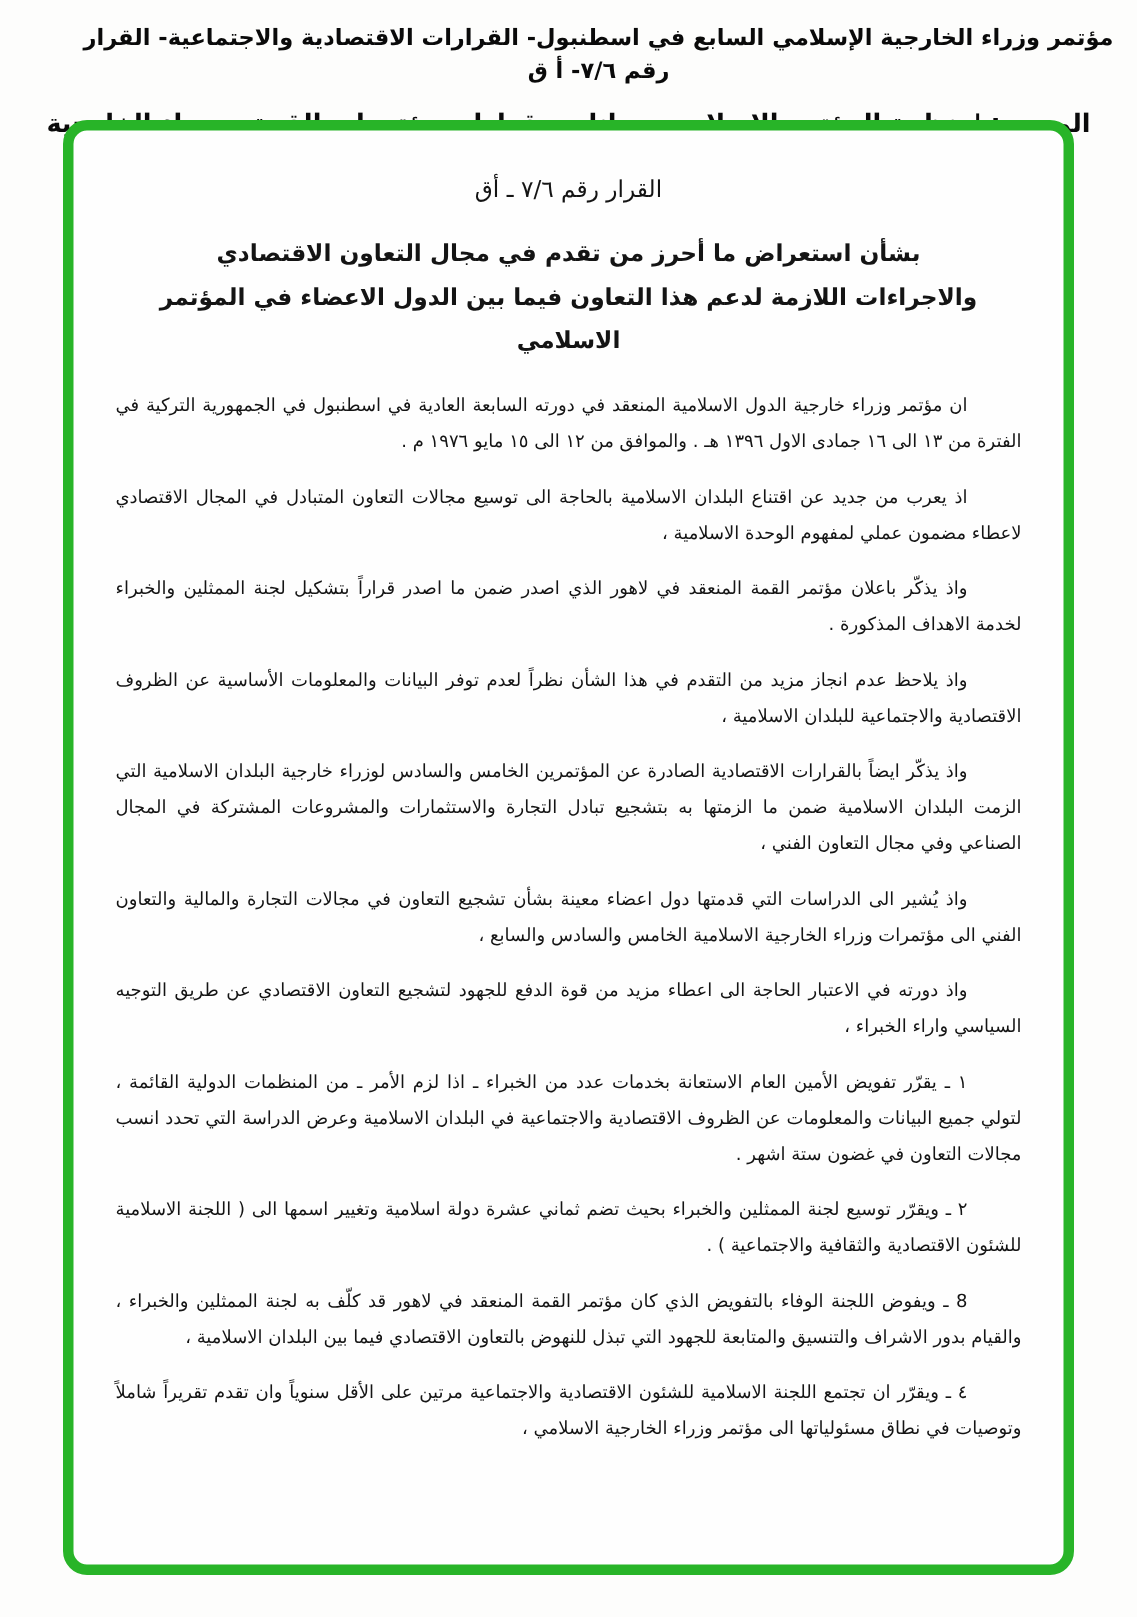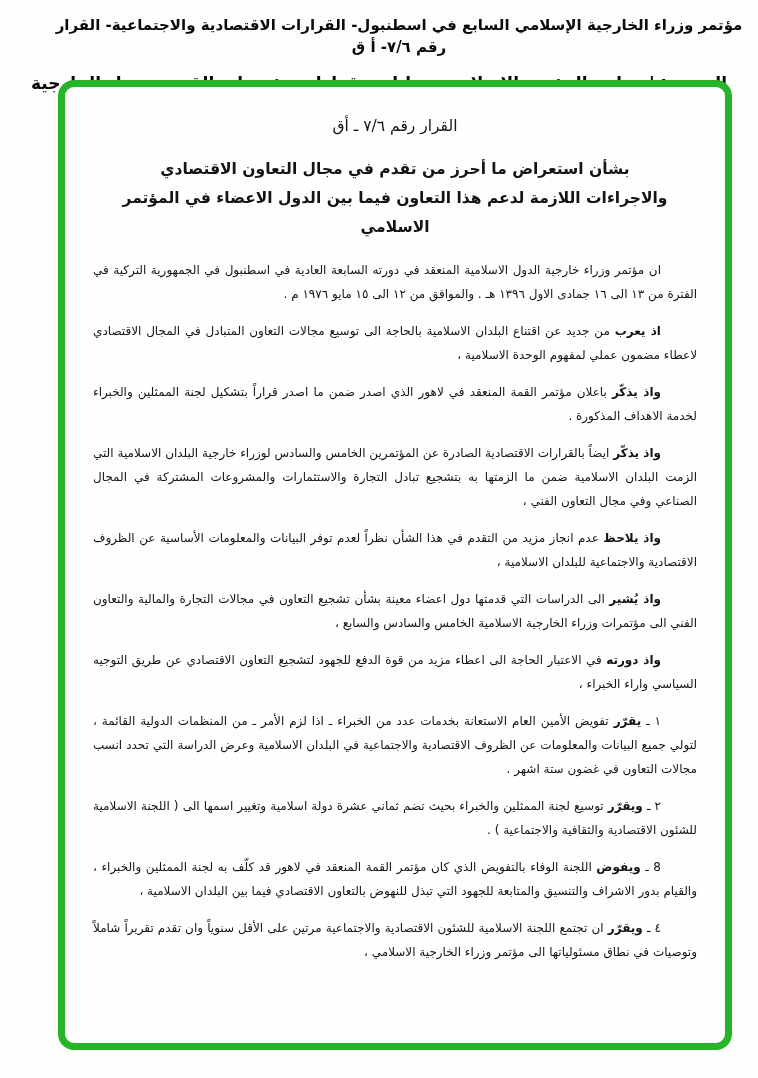--- a/index.html
+++ b/index.html
@@ -27,38 +27,37 @@
   
   .frame{
     position:absolute;left:42px;top:80px;
     width:674px;height:970px;
     box-sizing:border-box;
     border:7px solid #14532d;
     border-radius:16px;
     background:#fefefe;
     padding:20px 28px 0 28px;
     overflow:hidden;
-    margin-left:16px;
   }
   .doc{direction:rtl;}
   .doc-title{
     text-align:center;font-size:15.5px;line-height:22px;
     margin:8px 0 18px 0;font-weight:normal;
   }
   .doc-sub{
     text-align:center;font-weight:bold;font-size:15.5px;line-height:29px;
   }
   .doc-sub-wrap{margin:0 0 16px 0;}
   .paras p, .items p{
     font-size:12px;line-height:24px;
     text-align:justify;
     text-indent:36px;
     margin:0 0 13px 0;
   }
-  .paras p b, .items p b{font-weight:bold;}
+  .paras p b, .items p b{font-weight:normal;}
   .items p .num{font-weight:normal;}
 </style>
 </head>
 <body>
 
 <div class="page">
 
   <div class="src-header">
     <div class="src-line1">مؤتمر وزراء الخارجية الإسلامي السابع في اسطنبول- القرارات الاقتصادية والاجتماعية- القرار رقم ٧/٦- أ ق</div>
     <div class="src-line2">المصدر: 'منظمة المؤتمر الإسلامي ، بيانات وقرارات مؤتمرات القمة ووزراء الخارجية ١٩٦٩-١٩٨١، ص٢١٠'</div>
@@ -75,23 +74,23 @@
       </div>
 
       <div class="paras">
 
           <p><b></b> <span>ان مؤتمر وزراء خارجية الدول الاسلامية المنعقد في دورته السابعة العادية في اسطنبول في الجمهورية التركية في الفترة من ١٣ الى ١٦ جمادى الاول ١٣٩٦ هـ . والموافق من ١٢ الى ١٥ مايو ١٩٧٦ م .</span></p>
 
           <p><b>اذ يعرب</b> <span>من جديد عن اقتناع البلدان الاسلامية بالحاجة الى توسيع مجالات التعاون المتبادل في المجال الاقتصادي لاعطاء مضمون عملي لمفهوم الوحدة الاسلامية ،</span></p>
 
           <p><b>واذ يذكّر</b> <span>باعلان مؤتمر القمة المنعقد في لاهور الذي اصدر ضمن ما اصدر قراراً بتشكيل لجنة الممثلين والخبراء لخدمة الاهداف المذكورة .</span></p>
 
+          <p><b>واذ يلاحظ</b> <span>عدم انجاز مزيد من التقدم في هذا الشأن نظراً لعدم توفر البيانات والمعلومات الأساسية عن الظروف الاقتصادية والاجتماعية للبلدان الاسلامية ،</span></p>
+
           <p><b>واذ يذكّر</b> <span>ايضاً بالقرارات الاقتصادية الصادرة عن المؤتمرين الخامس والسادس لوزراء خارجية البلدان الاسلامية التي الزمت البلدان الاسلامية ضمن ما الزمتها به بتشجيع تبادل التجارة والاستثمارات والمشروعات المشتركة في المجال الصناعي وفي مجال التعاون الفني ،</span></p>
-
-          <p><b>واذ يلاحظ</b> <span>عدم انجاز مزيد من التقدم في هذا الشأن نظراً لعدم توفر البيانات والمعلومات الأساسية عن الظروف الاقتصادية والاجتماعية للبلدان الاسلامية ،</span></p>
 
           <p><b>واذ يُشير</b> <span>الى الدراسات التي قدمتها دول اعضاء معينة بشأن تشجيع التعاون في مجالات التجارة والمالية والتعاون الفني الى مؤتمرات وزراء الخارجية الاسلامية الخامس والسادس والسابع ،</span></p>
 
           <p><b>واذ دورته</b> <span>في الاعتبار الحاجة الى اعطاء مزيد من قوة الدفع للجهود لتشجيع التعاون الاقتصادي عن طريق التوجيه السياسي واراء الخبراء ،</span></p>
         </div>
 
       <div class="items">
 
           <p><span class="num">١ ـ</span> <b>يقرّر</b> <span>تفويض الأمين العام الاستعانة بخدمات عدد من الخبراء ـ اذا لزم الأمر ـ من المنظمات الدولية القائمة ، لتولي جميع البيانات والمعلومات عن الظروف الاقتصادية والاجتماعية في البلدان الاسلامية وعرض الدراسة التي تحدد انسب مجالات التعاون في غضون ستة اشهر .</span></p>
 

